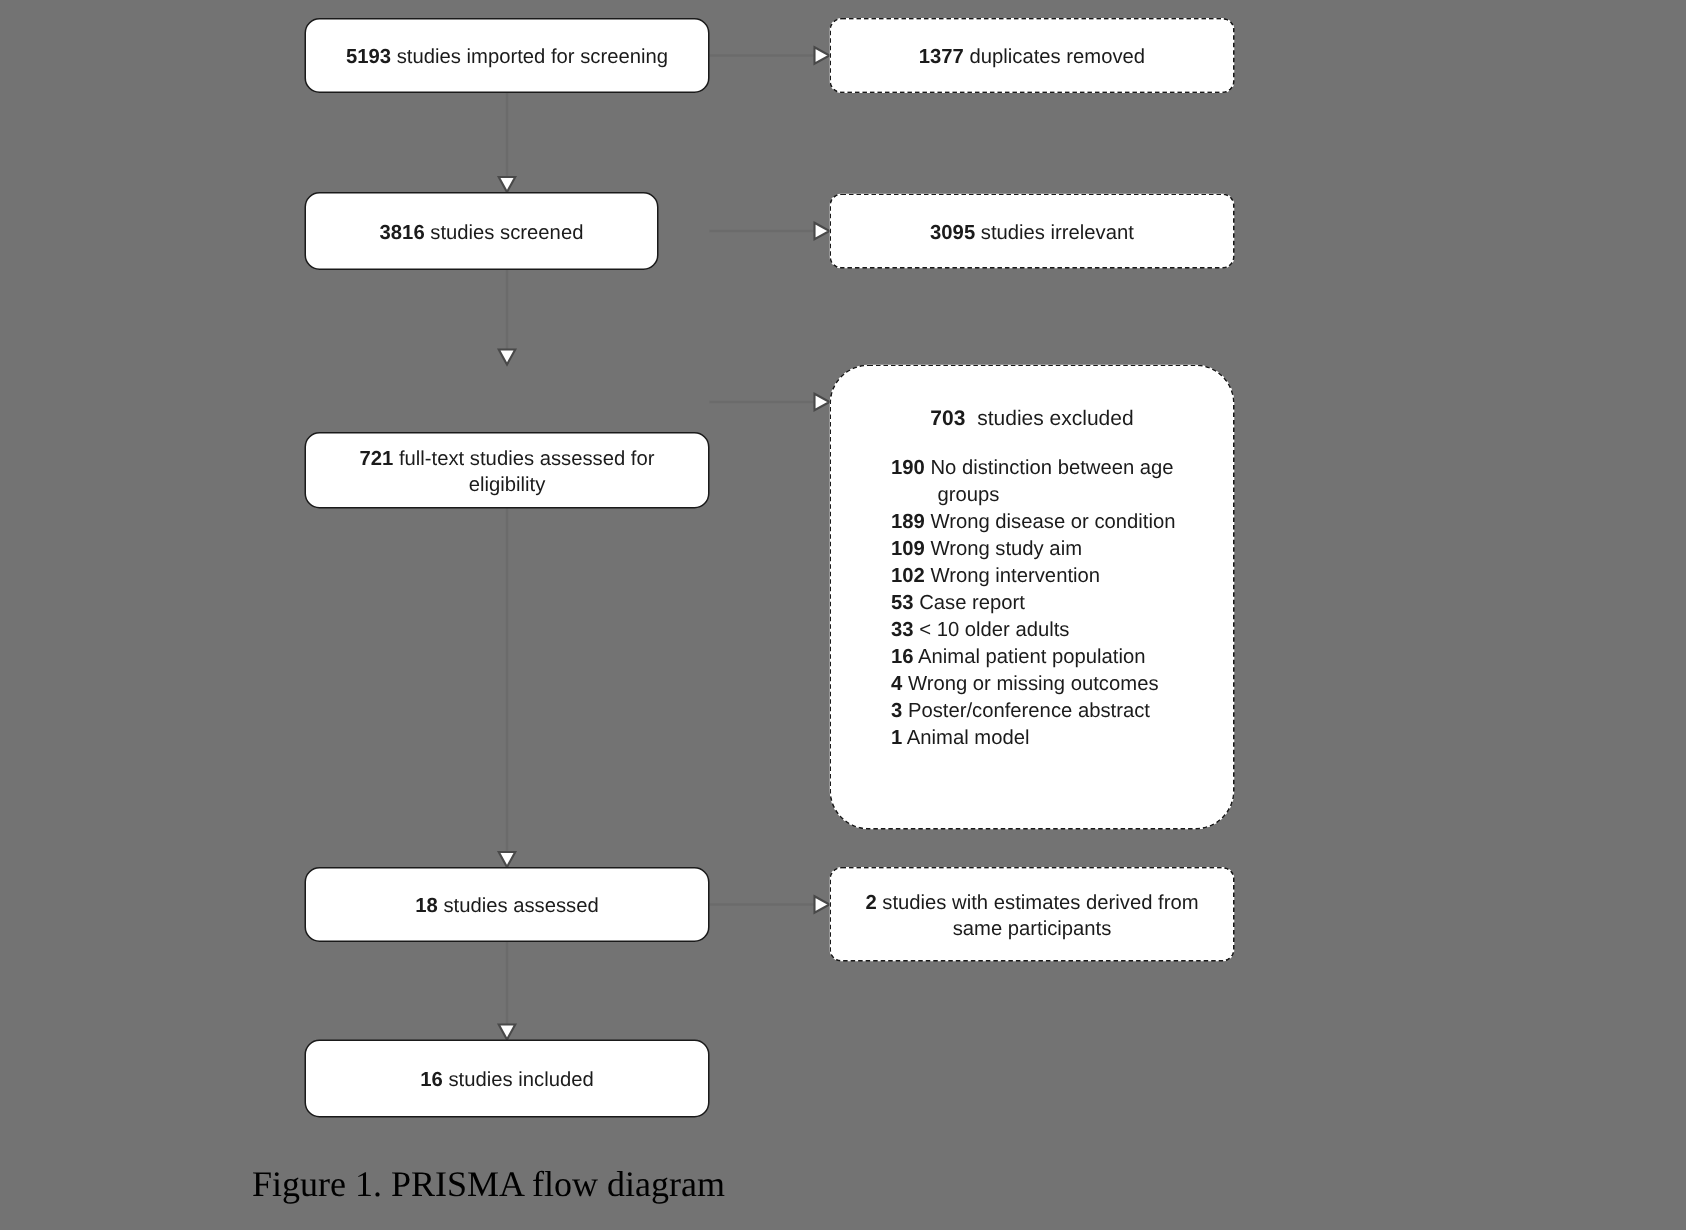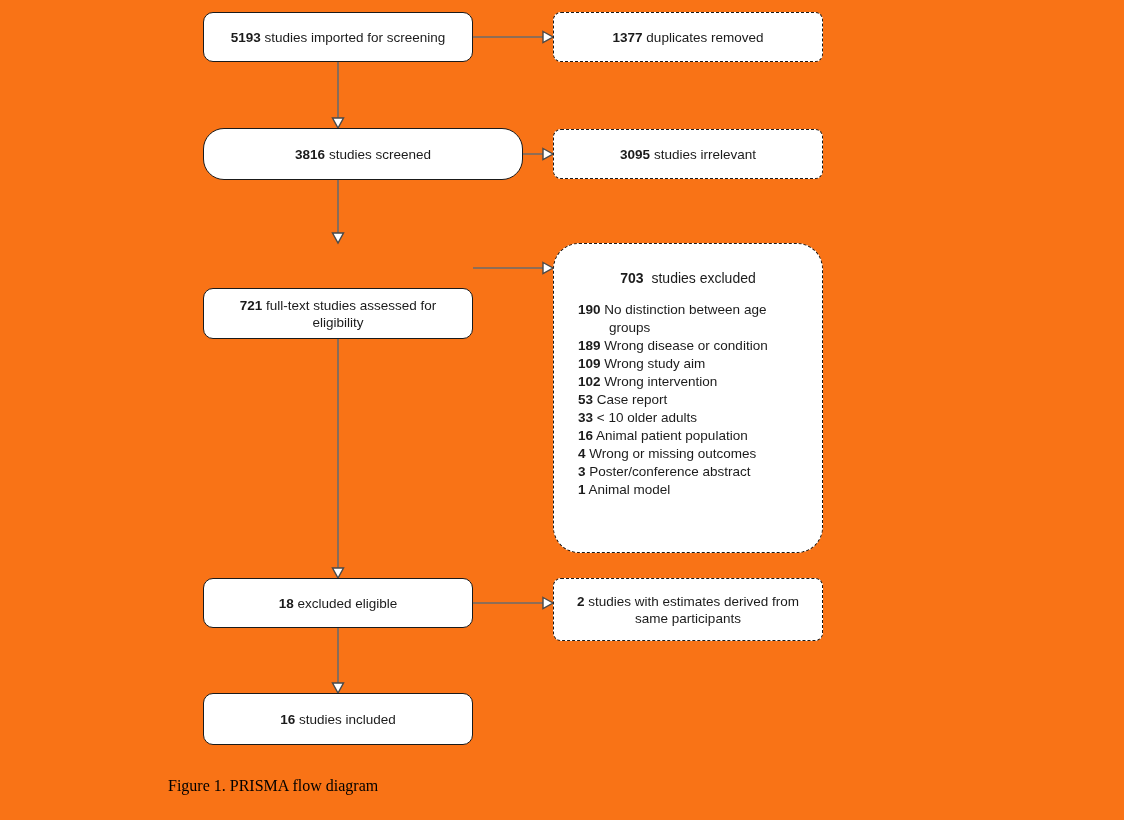--- a/index.html
+++ b/index.html
@@ -4,21 +4,21 @@
 <style>
   html, body {
     margin: 0;
     padding: 0;
     background: #ffffff;
   }
   .canvas {
     position: relative;
     width: 1124px;
     height: 820px;
-    background: #f97316;
+    background: #737373;
     overflow: hidden;
     font-family: "Liberation Sans", sans-serif;
   }
   .arrow-layer {
     position: absolute;
     left: 0;
     top: 0;
     width: 1124px;
     height: 820px;
   }
@@ -34,21 +34,21 @@
     line-height: 17px;
     color: #1b1b1b;
     padding: 4px 12px;
   }
   .solid  { border: 1.5px solid #1a1a1a; border-radius: 10px; }
   .dashed { border: 1.5px dashed #1a1a1a; border-radius: 8px; justify-content: center; }
   .num { font-weight: bold; }
 
   .b-imported  { left: 203px; top: 12px;  width: 270px; height: 50px; }
   .b-dupes     { left: 553px; top: 12px;  width: 270px; height: 50px; }
-  .b-screened  { left: 203px; top: 128px; width: 320px; height: 52px; border-radius: 21px; }
+  .b-screened  { left: 203px; top: 128px; width: 236px; height: 52px; }
   .b-irrel     { left: 553px; top: 129px; width: 270px; height: 50px; }
   .b-fulltext  { left: 203px; top: 243px; width: 270px; height: 51px; margin-top: 45px; }
   .b-eligible  { left: 203px; top: 578px; width: 270px; height: 50px; }
   .b-samepart  { left: 553px; top: 578px; width: 270px; height: 63px; }
   .b-included  { left: 203px; top: 693px; width: 270px; height: 52px; }
 
   .b-excluded {
     left: 553px; top: 243px; width: 270px; height: 310px;
     border-radius: 26px;
     display: block;
@@ -57,36 +57,36 @@
   }
   .excl-header {
     text-align: center;
     font-size: 14px;
     margin: 0 0 14px 0;
     color: #1b1b1b;
   }
   .excl-header .num { margin-right: 4px; margin-top: 16px; }
   .reasons {
     list-style: none;
-    margin: 0;
+    margin: 16px;
     padding: 0 0 0 8px;
     font-size: 13.5px;
     line-height: 18px;
     color: #1b1b1b;
   }
   .reasons li {
     padding-left: 31px;
     text-indent: -31px;
   }
   .caption {
     position: absolute;
     left: 168px;
     top: 777px;
     font-family: "Liberation Serif", serif;
-    font-size: 16px;
+    font-size: 24px;
     color: #000000;
     white-space: nowrap;
   }
   .flow-line { stroke: #6b6b6b; stroke-width: 1.6; fill: none; }
   .flow-head { fill: #ffffff; stroke: #494949; stroke-width: 1.4; stroke-linejoin: miter; }
 </style>
 </head>
 <body>
 
 <div class="canvas">
@@ -178,21 +178,21 @@
         <li><span class="num">16</span> <span>Animal patient population</span></li>
         <li><span class="num">4</span> <span>Wrong or missing outcomes</span></li>
         <li><span class="num">3</span> <span>Poster/conference abstract</span></li>
         <li><span class="num">1</span> <span>Animal model</span></li>
       </ul>
   </div>
 
   <div class="box solid b-eligible">
     <div>
       <span class="num">18</span>
-      <span>excluded eligible</span>
+      <span>studies assessed</span>
     </div>
   </div>
 
   <div class="box dashed b-samepart">
     <div>
       <span class="num">2</span>
       <span>studies with estimates derived from same participants</span>
     </div>
   </div>
 

